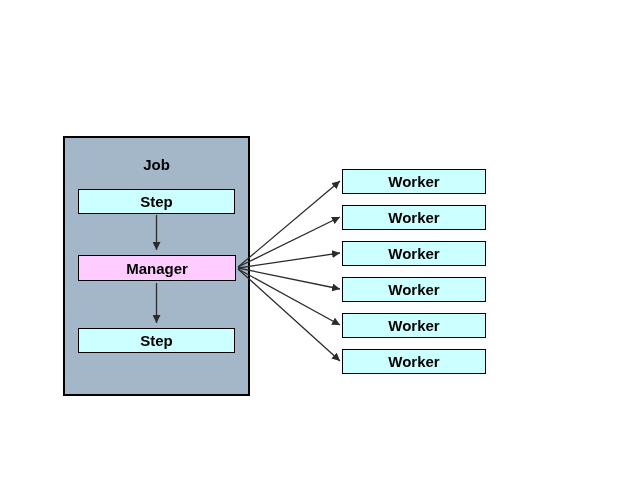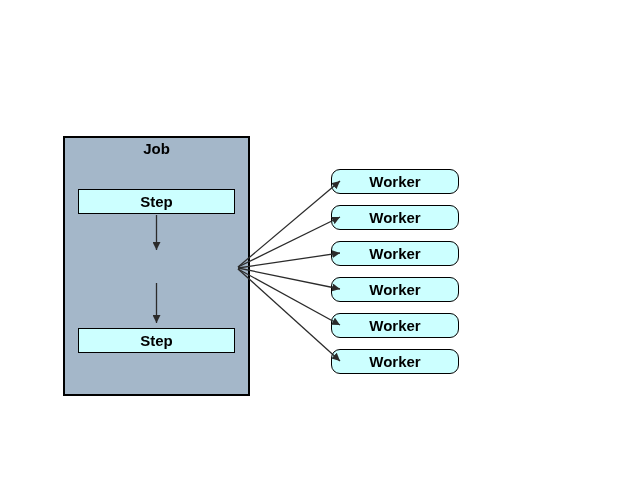--- a/index.html
+++ b/index.html
@@ -26,40 +26,40 @@
     left: 63px;
     top: 136px;
     width: 187px;
     height: 260px;
     box-sizing: border-box;
     border: 2px solid var(--box_border, #000);
     background: var(--container_fill, #a4b7c9);
   }
   .job-label {
     text-align: center;
-    padding-top: 2px;
+    padding-top: 18px;
     font-weight: bold;
     font-size: 15px;
     color: #000;
   }
   .box {
     position: absolute;
     display: flex;
     align-items: center;
     justify-content: center;
     font-weight: bold;
     font-size: 15px;
     color: #000;
     box-sizing: border-box;
     border: 1px solid var(--box_border, #000);
   }
   .step-top    { left: 78px; top: 189px; width: 157px; height: 25px; background: var(--step_fill, #ccffff); }
   .manager     { left: 78px; top: 255px; width: 158px; height: 26px; background: var(--manager_fill, #ffccff); }
   .step-bottom { left: 78px; top: 328px; width: 157px; height: 25px; background: var(--step_fill, #ccffff); }
-  .worker      { left: 331px; width: 128px; height: 25px; background: var(--worker_fill, #ccffff); border-radius: 9px; }
+  .worker      { left: 342px; width: 144px; height: 25px; background: var(--worker_fill, #ccffff); }
   .arrows {
     position: absolute;
     left: 0; top: 0;
     width: 642px;
     height: 491px;
     pointer-events: none;
   }
   .arrows line {
     stroke: var(--arrow, #2b2b2b);
     stroke-width: 1.3;
@@ -70,20 +70,21 @@
 <body>
 
 <div class="slide">
 
 
   <div class="job">
     <div class="job-label">Job</div>
   </div>
 
   <div class="box step-top">Step</div>
+  <div class="box manager">Manager</div>
   <div class="box step-bottom">Step</div>
 
   <div class="box worker" style="top:169px">Worker</div>
   <div class="box worker" style="top:205px">Worker</div>
   <div class="box worker" style="top:241px">Worker</div>
   <div class="box worker" style="top:277px">Worker</div>
   <div class="box worker" style="top:313px">Worker</div>
   <div class="box worker" style="top:349px">Worker</div>
 
   <svg class="arrows" viewBox="0 0 642 491" xmlns="http://www.w3.org/2000/svg">

